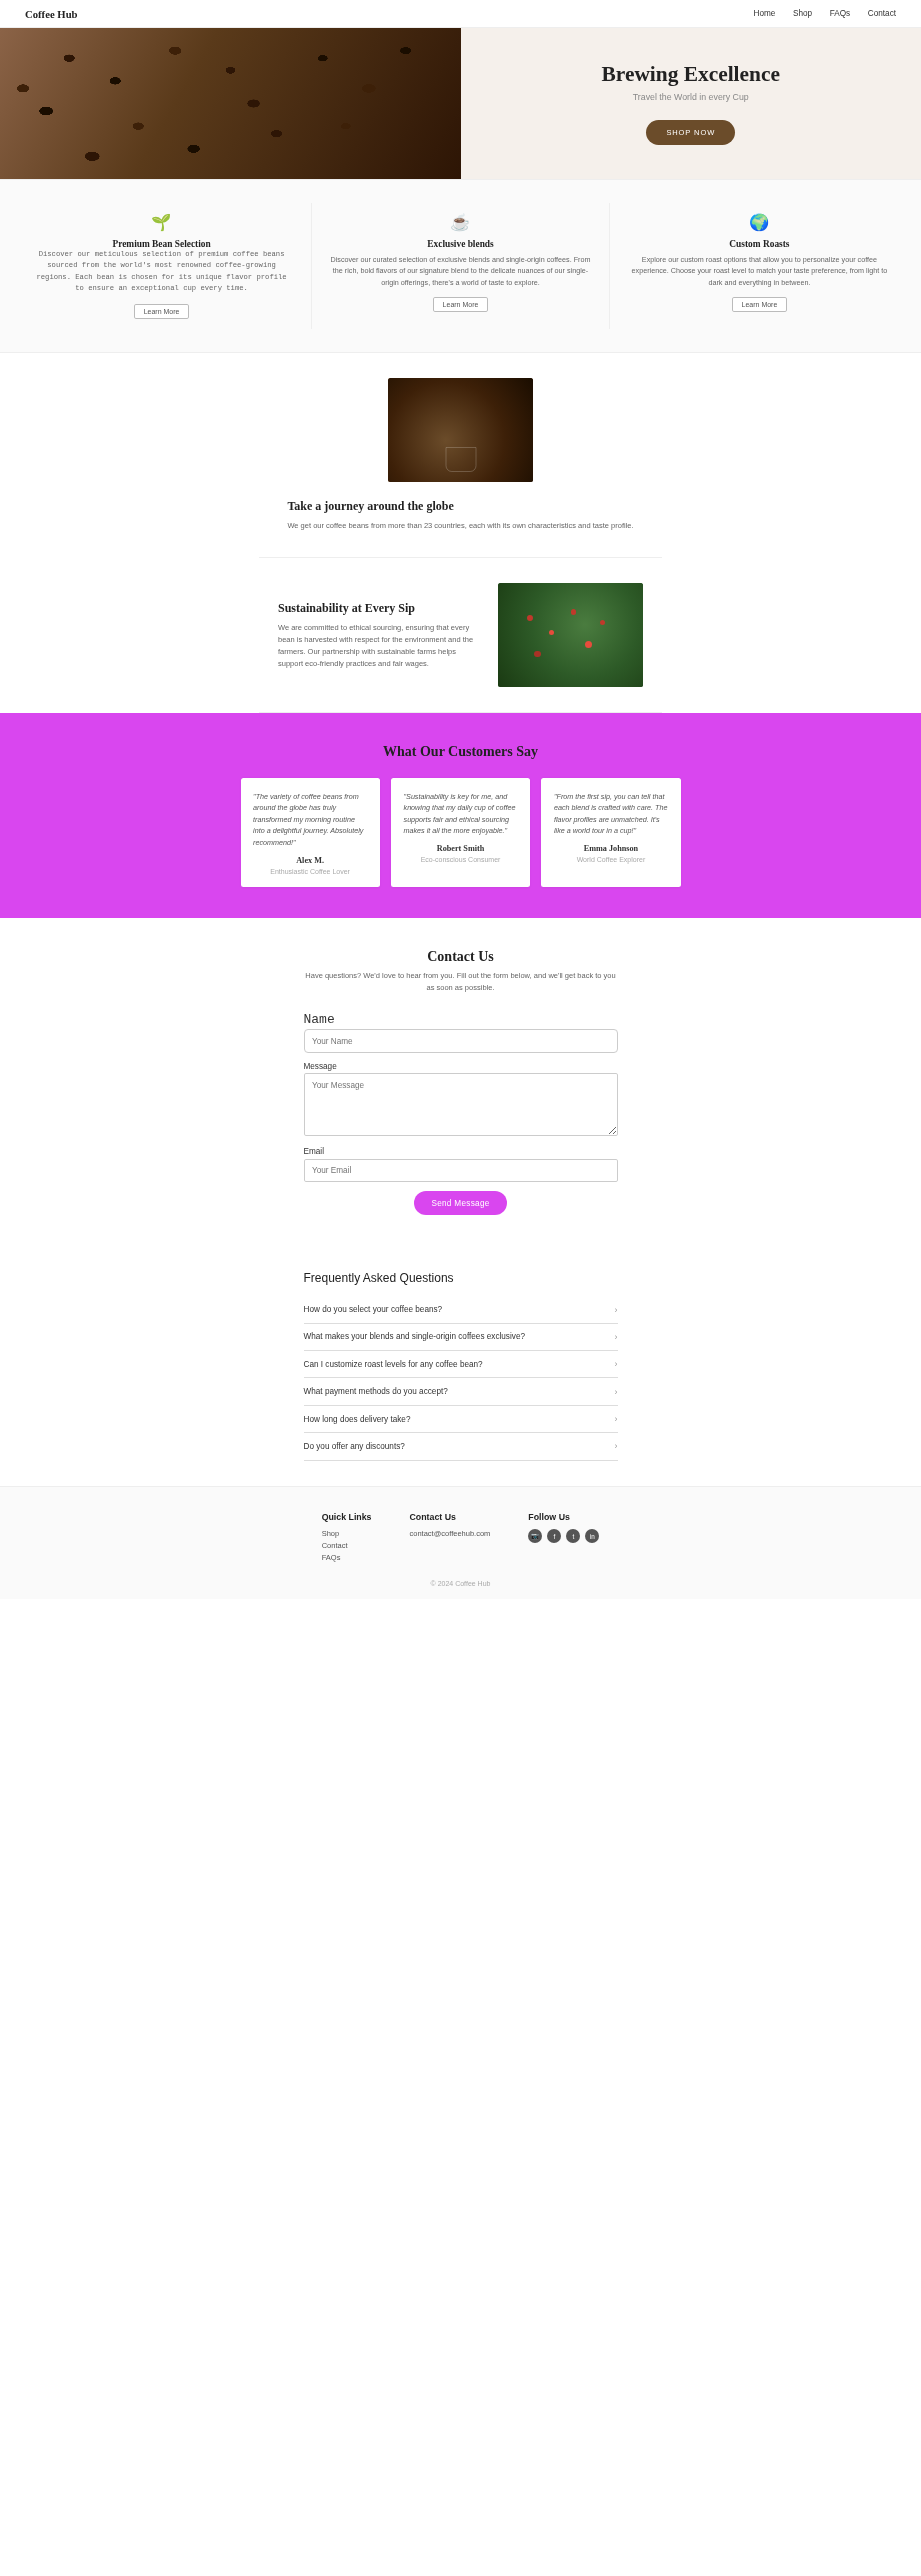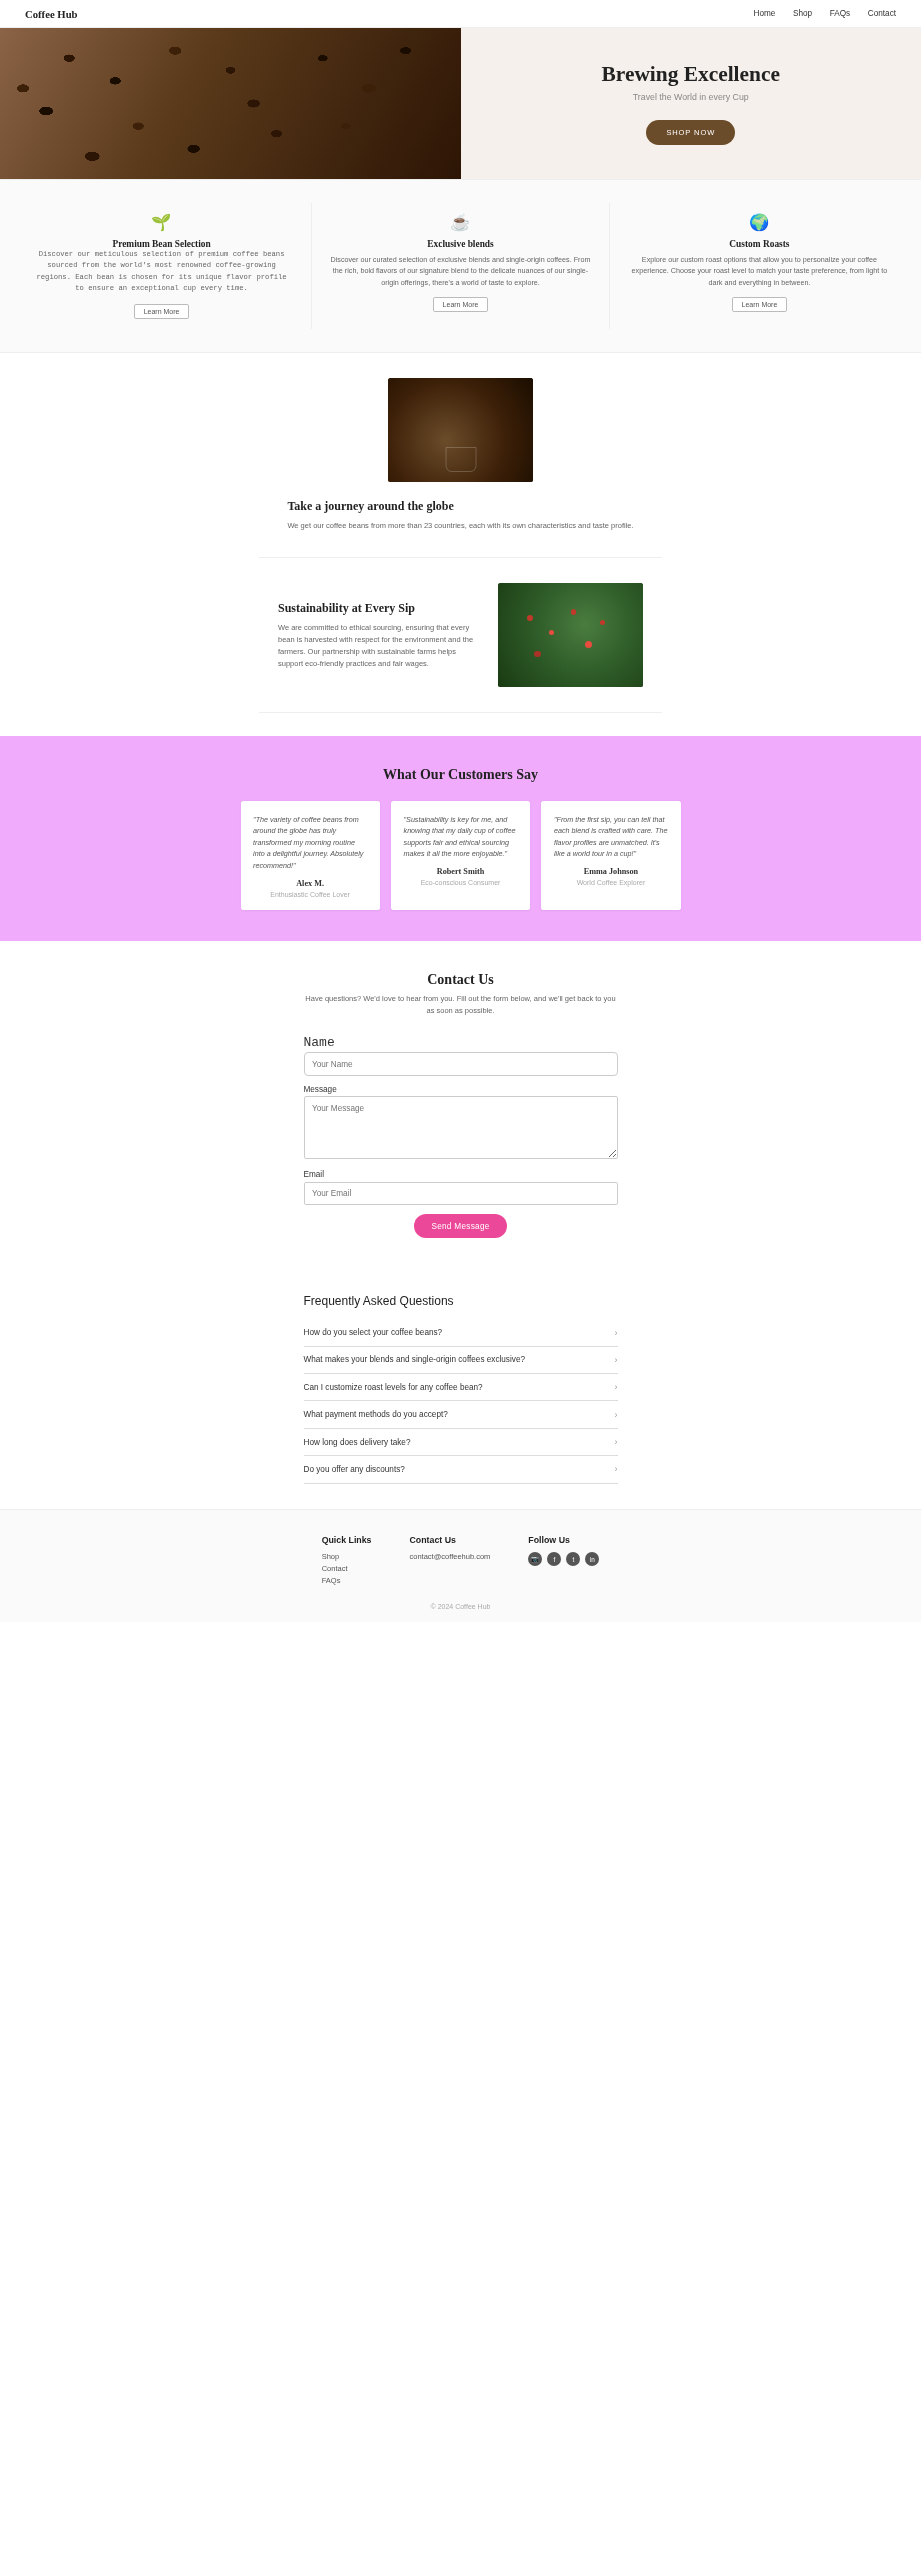--- a/index.html
+++ b/index.html
@@ -121,21 +121,21 @@
 
     <div style="position:absolute;top:30%;left:20%;width:6.3px;height:6.3px;border-radius:50%;background:#c0392b;"></div>
     <div style="position:absolute;top:45%;left:35%;width:5px;height:5px;border-radius:50%;background:#e74c3c;"></div>
     <div style="position:absolute;top:25%;left:50%;width:5.7px;height:5.7px;border-radius:50%;background:#c0392b;"></div>
     <div style="position:absolute;top:55%;left:60%;width:7px;height:7px;border-radius:50%;background:#e74c3c;"></div>
     <div style="position:absolute;top:35%;left:70%;width:5px;height:5px;border-radius:50%;background:#c0392b;"></div>
     <div style="position:absolute;top:65%;left:25%;width:6.3px;height:6.3px;border-radius:50%;background:#a93226;"></div>
   </div>
 </section>
 
-<section style="background:#f0abfc;padding:31px 6px;text-align:center;margin-top:23px;">
+<section style="background:#d946ef;padding:31px 6px;text-align:center;">
   <h2 style="font-size:14px;color:#222;margin-bottom:17.6px;">What Our Customers Say</h2>
   <div style="display:flex;gap:11.3px;max-width:440px;margin:0 auto;">
 
     <div style="flex:1;background:#fff;padding:12.6px;border-radius:2.5px;box-shadow:0 0.6px 2.5px rgba(0,0,0,0.06);text-align:left;">
       <p style="font-size:7.2px;color:#555;line-height:1.6;margin-bottom:7.5px;font-style:italic;font-family:Arial,sans-serif;">"The variety of coffee beans from around the globe has truly transformed my morning routine into a delightful journey. Absolutely recommend!"</p>
       <div style="font-size:8.2px;font-weight:bold;color:#333;text-align:center;margin-bottom:3.1px;">Alex M.</div>
       <div style="font-size:7px;color:#aaa;text-align:center;font-family:Arial,sans-serif;">Enthusiastic Coffee Lover</div>
     </div>
 
     <div style="flex:1;background:#fff;padding:12.6px;border-radius:2.5px;box-shadow:0 0.6px 2.5px rgba(0,0,0,0.06);text-align:left;">
@@ -162,21 +162,21 @@
     </div>
     <div style="margin-bottom:8.8px;">
       <label style="display:block;font-size:8.2px;color:#333;margin-bottom:2.5px;font-family:Arial,sans-serif;">Message</label>
       <textarea style="width: 100%; padding: 6.3px 7.5px; border: 0.6px solid rgb(204, 204, 204); border-radius: 1.9px; font-size: 8.2px; font-family: Arial, sans-serif; color: rgb(51, 51, 51); height: 63px; resize: vertical;" placeholder="Your Message"></textarea>
     </div>
     <div style="margin-bottom:8.8px;">
       <label style="display:block;font-size:8.2px;color:#333;margin-bottom:2.5px;font-family:Arial,sans-serif;">Email</label>
       <input type="email" style="width: 100%; padding: 6.3px 7.5px; border: 0.6px solid rgb(204, 204, 204); border-radius: 1.9px; font-size: 8.2px; font-family: Arial, sans-serif; color: rgb(51, 51, 51);" placeholder="Your Email">
     </div>
     <div style="text-align:center;">
-      <button style="background:#ec4899;color:#fff;border:none;padding:7.5px 17.6px;border-radius:15.7px;font-size:8.2px;font-family:Arial,sans-serif;cursor:pointer;letter-spacing:0.3px;">Send Message</button>
+      <button style="background:#d946ef;color:#fff;border:none;padding:7.5px 17.6px;border-radius:15.7px;font-size:8.2px;font-family:Arial,sans-serif;cursor:pointer;letter-spacing:0.3px;">Send Message</button>
     </div>
   </div>
 </section>
 
 <section style="padding:25px 19px;max-width:352px;margin:0 auto;">
   <h2 style="font-size:12px;color:#222;margin-bottom:11.3px;font-family:Arial,sans-serif;font-weight:normal;">Frequently Asked Questions</h2>
   <div style="border-bottom:0.6px solid #ddd;padding:8.2px 0;font-size:8.2px;color:#333;font-family:Arial,sans-serif;cursor:pointer;display:flex;justify-content:space-between;align-items:center;">
     <span>How do you select your coffee beans?</span>
     <span style="color:#999;font-size:8.8px;">›</span>
   </div>

